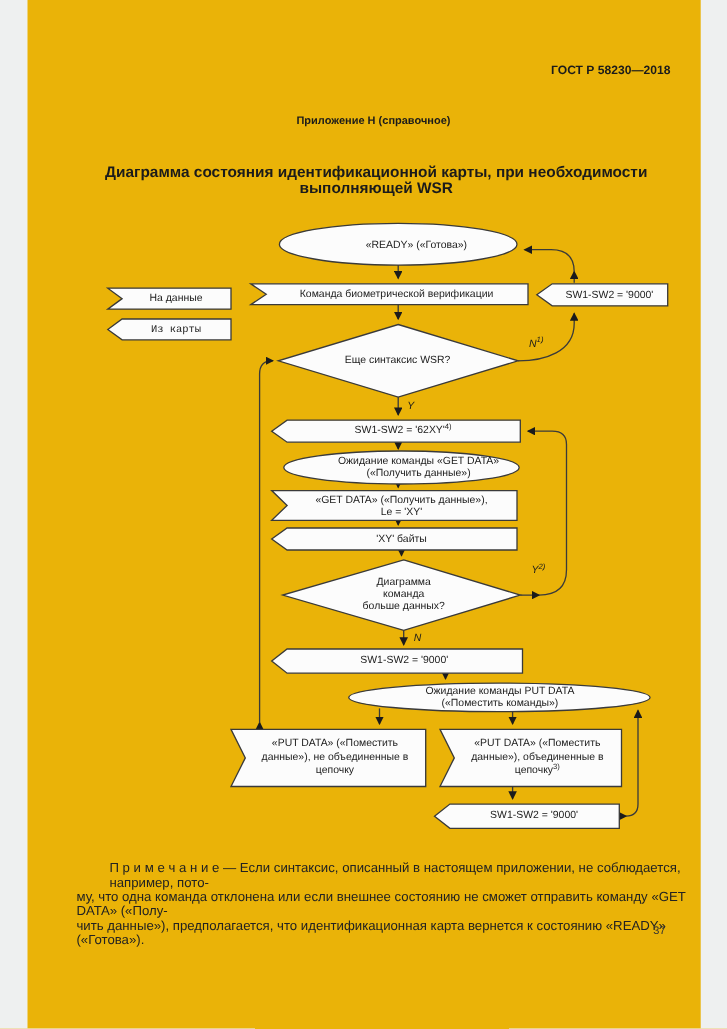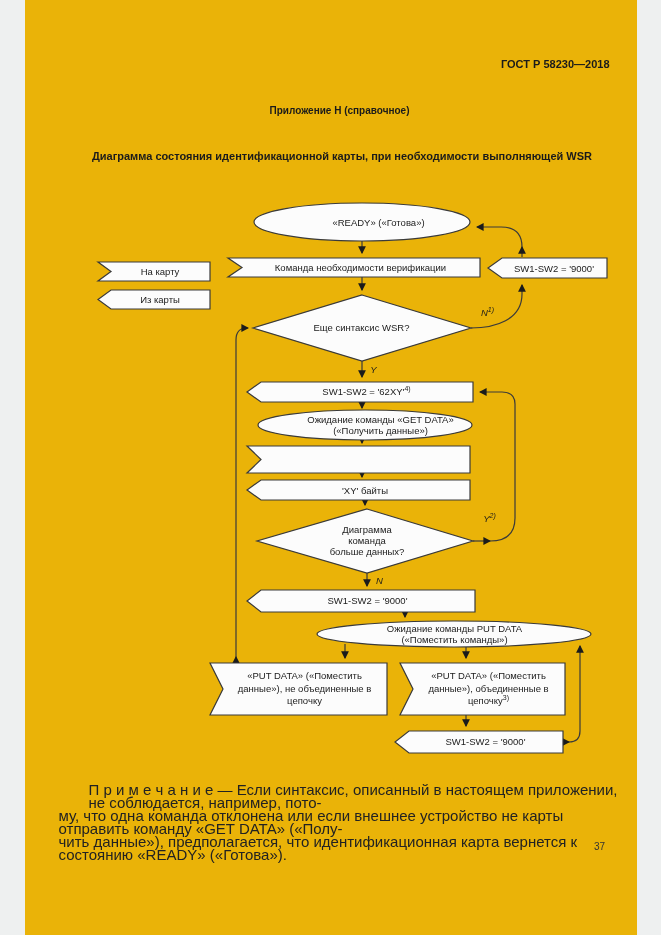--- a/index.html
+++ b/index.html
@@ -13,22 +13,22 @@
     text-align:center;white-space:nowrap;
   }
   .lbl .line{display:block;white-space:nowrap;}
   .italic{font-style:italic;}
   sup{font-size:7px;vertical-align:super;line-height:0;}
   .hdr-gost{position:absolute;left:385px;top:58px;width:200px;text-align:right;
     font-size:11px;font-weight:bold;}
   .hdr-annex{position:absolute;left:165px;top:87px;width:300px;text-align:center;
     font-size:10px;font-weight:bold;line-height:13px;margin-top:17px;}
   .hdr-title{position:absolute;left:60px;top:149px;width:515px;text-align:center;
-    font-size:11px;font-weight:bold;line-height:14px;}
-  .note{position:absolute;left:34px;top:783px;width:575px;font-size:15px;
+    font-size:14px;font-weight:bold;line-height:14px;}
+  .note{position:absolute;left:45px;top:783px;width:575px;font-size:12px;
     line-height:13px;color:#222;}
   .note .line{display:block;}
   .note .first{padding-left:30px;}
   .pagenum{position:absolute;left:560px;top:841px;width:30px;text-align:center;
     font-size:10px;color:#333;}
   svg{position:absolute;left:0;top:0;}
 </style>
 </head>
 <body>
 
@@ -111,37 +111,41 @@
       <polygon points="185,663 362,663 362,715 185,715 198,689"></polygon>
 
       <polygon points="375,663 540,663 540,715 375,715 388,689"></polygon>
 
       <polygon points="384,731 538,731 538,753 384,753 370,742"></polygon>
     </g>
   </svg>
 
   <div class="lbl" style="left:254px;top:217px;width:200px;">«READY» («Готова»)</div>
 
-  <div class="lbl" style="left:86px;top:266px;width:99px;">На карту</div>
-  <div class="lbl" style="left:86px;top:294px;width:99px;">Из карты</div>
+  <div class="lbl" style="left:86px;top:266px;width:99px;">На данные</div>
+  <div class="lbl" style="left:86px;top:294px;width:99px;font-family:Liberation Mono, monospace;">Из карты</div>
 
-  <div class="lbl" style="left:217px;top:262px;width:238px;">Команда необходимости верификации</div>
+  <div class="lbl" style="left:217px;top:262px;width:238px;">Команда биометрической верификации</div>
   <div class="lbl" style="left:477px;top:263px;width:105px;">SW1-SW2 = '9000'</div>
 
   <div class="lbl" style="left:247px;top:322px;width:180px;">Еще синтаксис WSR?</div>
   <div class="lbl italic" style="left:341px;top:364px;width:16px;">Y</div>
   <div class="lbl italic" style="left:450px;top:307px;width:26px;"><span>N</span><sup>1)</sup></div>
 
   <div class="lbl" style="left:236px;top:386px;width:212px;"><span>SW1-SW2 = '62XY'</span><sup>4)</sup></div>
 
   <div class="lbl" style="left:256px;top:414px;width:200px;">
     <span class="line">Ожидание команды «GET DATA»</span>
     <span class="line">(«Получить данные»)</span>
   </div>
 
+  <div class="lbl" style="left:236px;top:449px;width:209px;">
+    <span class="line">«GET DATA» («Получить данные»),</span>
+    <span class="line">Le = 'XY'</span>
+  </div>
 
   <div class="lbl" style="left:236px;top:485px;width:209px;">'XY' байты</div>
 
   <div class="lbl" style="left:270px;top:524px;width:145px;">
     <span class="line">Диаграмма</span>
     <span class="line">команда</span>
     <span class="line">больше данных?</span>
   </div>
   <div class="lbl italic" style="left:452px;top:513px;width:26px;"><span>Y</span><sup>2)</sup></div>
   <div class="lbl italic" style="left:347px;top:575px;width:16px;">N</div>
@@ -162,18 +166,18 @@
   <div class="lbl" style="left:388px;top:670px;width:152px;line-height:12.5px;">
     <span class="line">«PUT DATA» («Поместить</span>
     <span class="line">данные»), объединенные в</span>
     <span class="line"><span>цепочку</span><sup>3)</sup></span>
   </div>
 
   <div class="lbl" style="left:384px;top:736px;width:154px;">SW1-SW2 = '9000'</div>
 
   <div class="note">
     <span class="line first">П р и м е ч а н и е  — Если синтаксис, описанный в настоящем приложении, не соблюдается, например, пото-</span>
-    <span class="line">му, что одна команда отклонена или если внешнее устройство не карты отправить команду «GET DATA» («Полу-</span>
+    <span class="line">му, что одна команда отклонена или если внешнее состоянию не сможет отправить команду «GET DATA» («Полу-</span>
     <span class="line">чить данные»), предполагается, что идентификационная карта вернется к состоянию «READY» («Готова»).</span>
   </div>
 
   <div class="pagenum">37</div>
 </div>
 
 </body></html>

